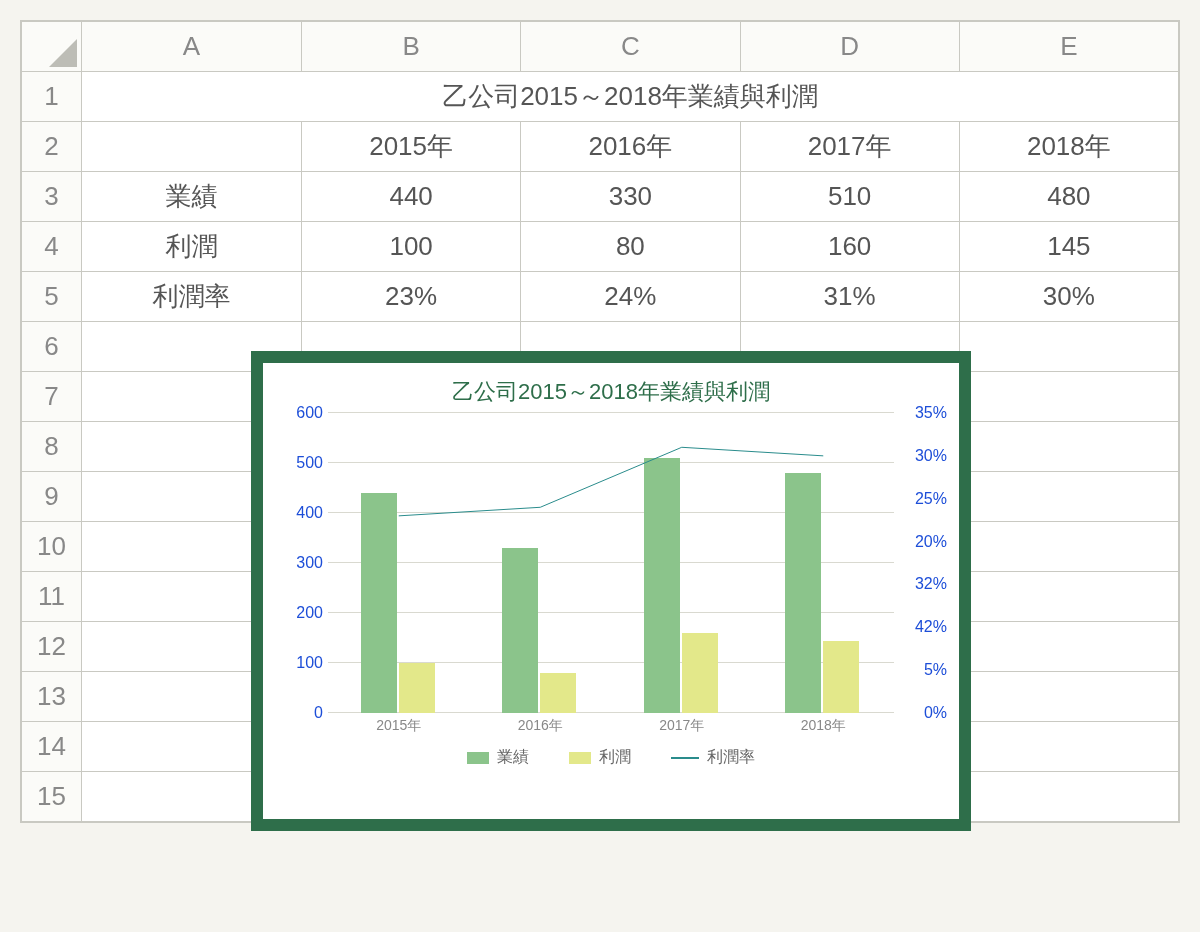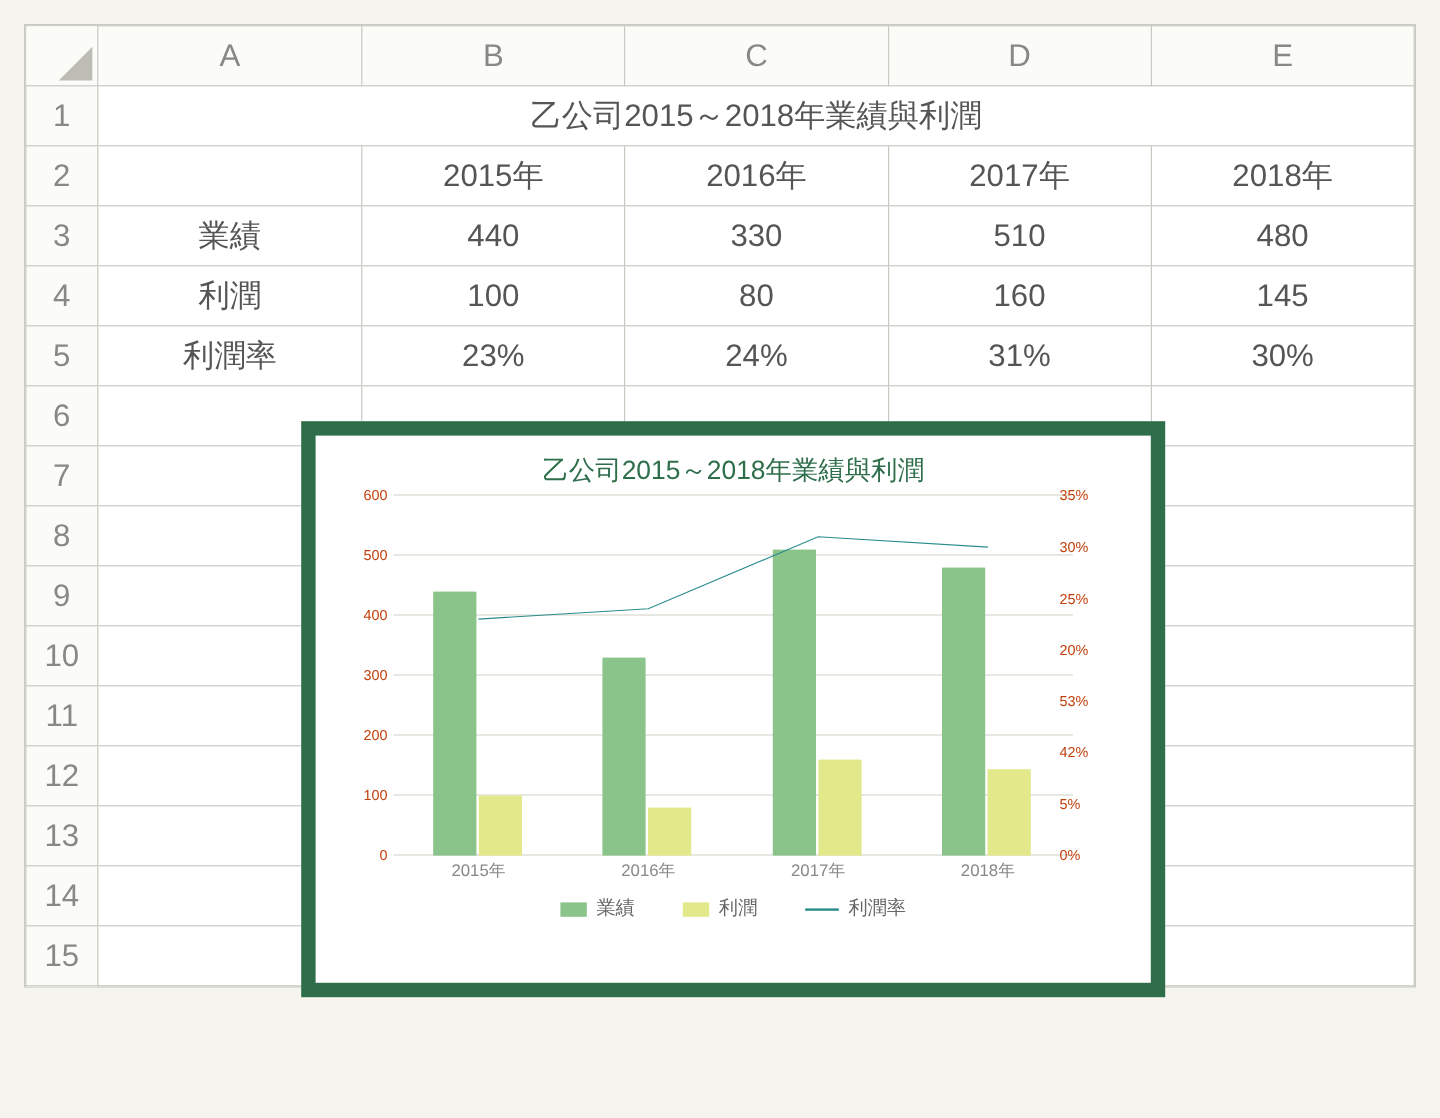--- a/index.html
+++ b/index.html
@@ -84,26 +84,26 @@
     position: absolute;
     left: 55px; right: 55px; top: 0; bottom: 30px;
   }
   .gridline {
     position: absolute;
     left: 0; right: 0;
     border-top: 1px solid #d9d9d0;
   }
   .ytick-l, .ytick-r {
     position: absolute;
-    font-size: 12px;
-    color: #c2410c;
+    font-size: 16px;
+    color: #1d4ed8;
     transform: translateY(-50%);
   }
   .ytick-l { left: 10px; width: 40px; text-align: right; }
-  .ytick-r { right: 26px; width: 40px; text-align: left; }
+  .ytick-r { right: 2px; width: 40px; text-align: right; }
   .xtick {
     position: absolute;
     bottom: 8px;
     font-size: 14px;
     color: #888;
     transform: translateX(-50%);
   }
   .bar {
     position: absolute;
     bottom: 0;
@@ -298,21 +298,21 @@
     <div class="ytick-l" style="top: 300px;">0</div>
         <div class="ytick-l" style="top: 250px;">100</div>
         <div class="ytick-l" style="top: 200px;">200</div>
         <div class="ytick-l" style="top: 150px;">300</div>
         <div class="ytick-l" style="top: 100px;">400</div>
         <div class="ytick-l" style="top: 50px;">500</div>
         <div class="ytick-l" style="top: 0px;">600</div>
         <div class="ytick-r" style="top: 300px;">0%</div>
         <div class="ytick-r" style="top: 257.143px;">5%</div>
         <div class="ytick-r" style="top: 214.286px;">42%</div>
-        <div class="ytick-r" style="top: 171.429px;">53%</div>
+        <div class="ytick-r" style="top: 171.429px;">32%</div>
         <div class="ytick-r" style="top: 128.571px;">20%</div>
         <div class="ytick-r" style="top: 85.7143px;">25%</div>
         <div class="ytick-r" style="top: 42.8571px;">30%</div>
         <div class="ytick-r" style="top: 0px;">35%</div>
         <div class="xtick" style="left: 125.75px;">2015年</div>
         <div class="xtick" style="left: 267.25px;">2016年</div>
         <div class="xtick" style="left: 408.75px;">2017年</div>
         <div class="xtick" style="left: 550.25px;">2018年</div>
       </div>
     <div class="legend">

